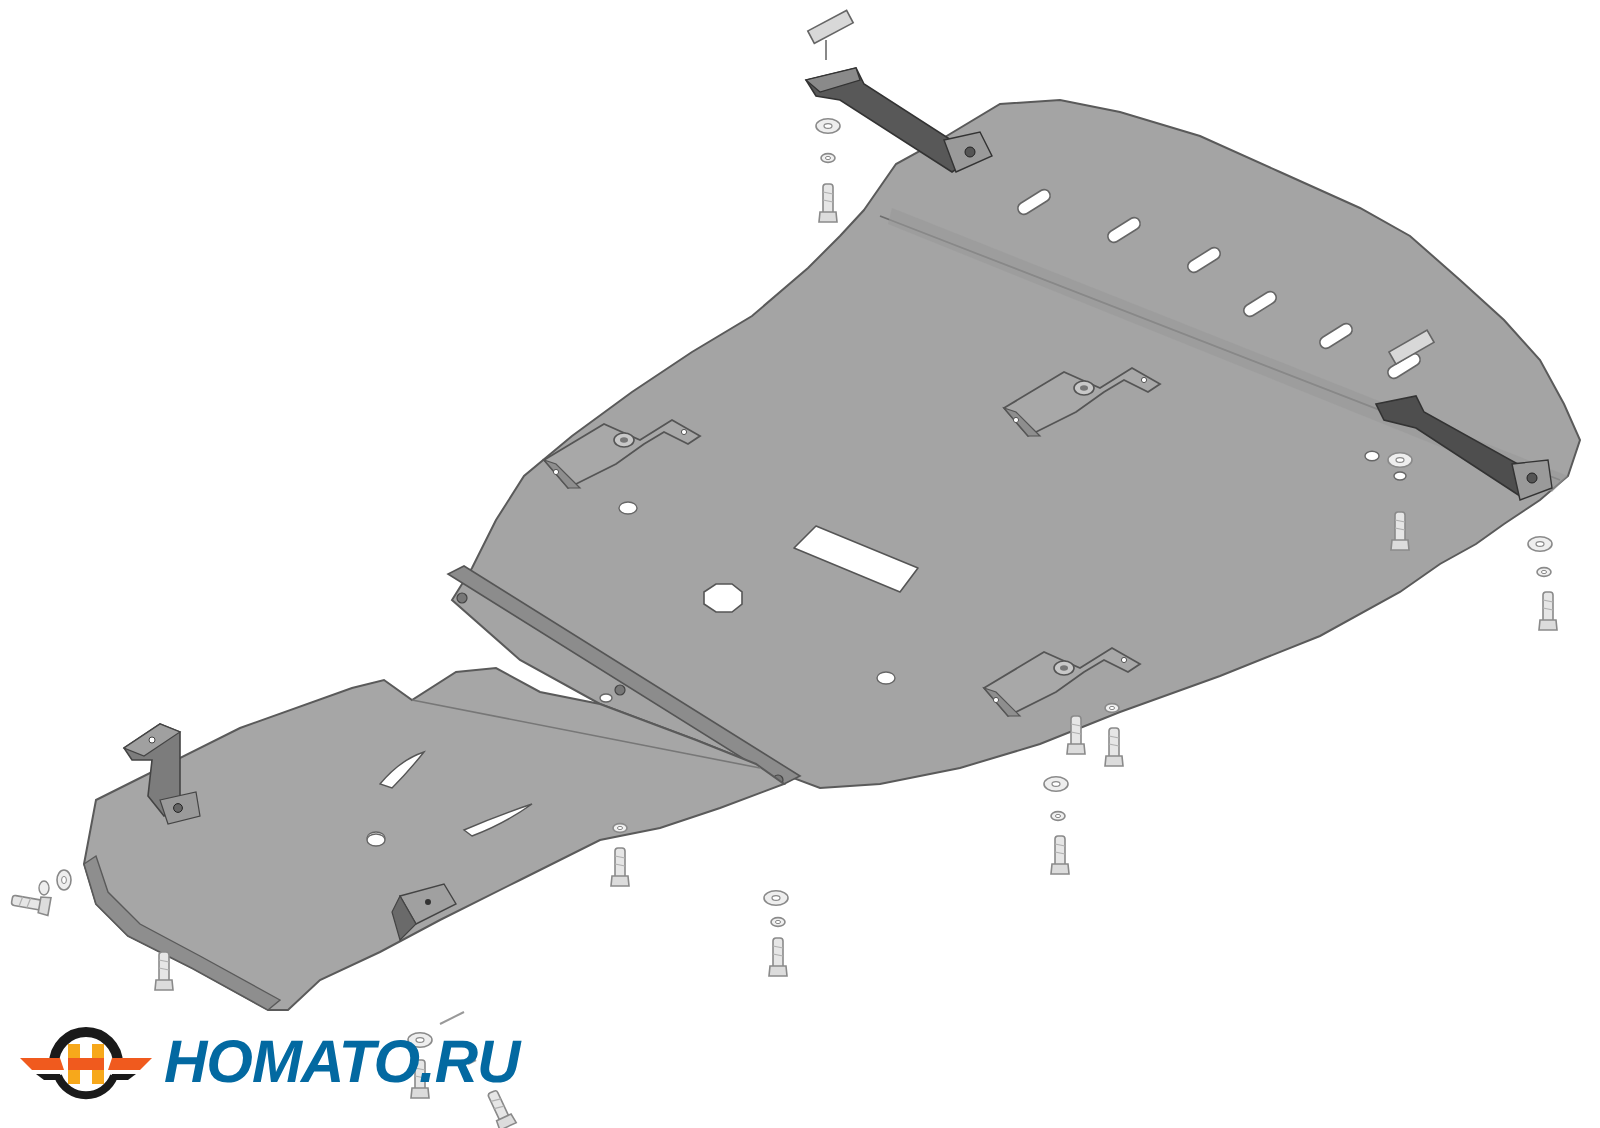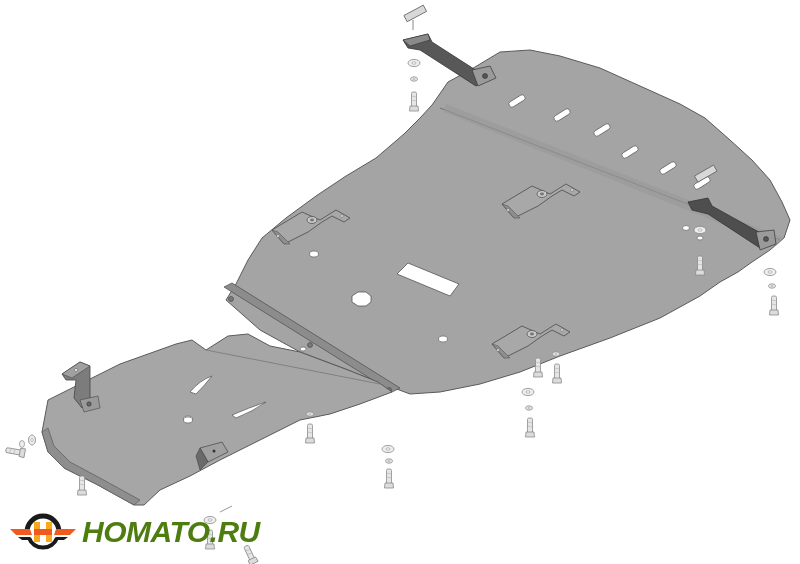--- a/index.html
+++ b/index.html
@@ -1,19 +1,19 @@
 <!DOCTYPE html>
 <html><head>
 <meta charset="utf-8">
 <style>
   html, body { margin: 0; padding: 0; background: #ffffff; }
   body { width: 800px; height: 564px; overflow: hidden; position: relative; font-family: "Liberation Sans", sans-serif; }
   #stage { position: absolute; left: 0; top: 0; width: 800px; height: 564px; }
   .logo { position: absolute; left: 10px; top: 512px; height: 40px; display: flex; align-items: center; }
-  .logo-text { font-family: "Liberation Sans", sans-serif; font-style: italic; font-weight: bold; font-size: 30px; color: #4d7c0f; letter-spacing: -0.5px; margin-left: 6px; line-height: 40px; }
+  .logo-text { font-family: "Liberation Sans", sans-serif; font-style: italic; font-weight: bold; font-size: 30px; color: #0369a1; letter-spacing: -0.5px; margin-left: 6px; line-height: 40px; }
 </style>
 </head>
 <body>
 
 <svg id="stage" viewBox="0 0 800 564" xmlns="http://www.w3.org/2000/svg">
   <defs>
     <g id="bolt">
       <rect x="-2.5" y="0" width="5" height="16" rx="1.5" fill="#e6e6e6" stroke="#8a8a8a" stroke-width="0.8"></rect>
       <path d="M -4 14 L 4 14 L 4.5 19 L -4.5 19 Z" fill="#dcdcdc" stroke="#8a8a8a" stroke-width="0.8"></path>
       <line x1="-2.5" y1="4" x2="2.5" y2="5" stroke="#b0b0b0" stroke-width="0.6"></line>

